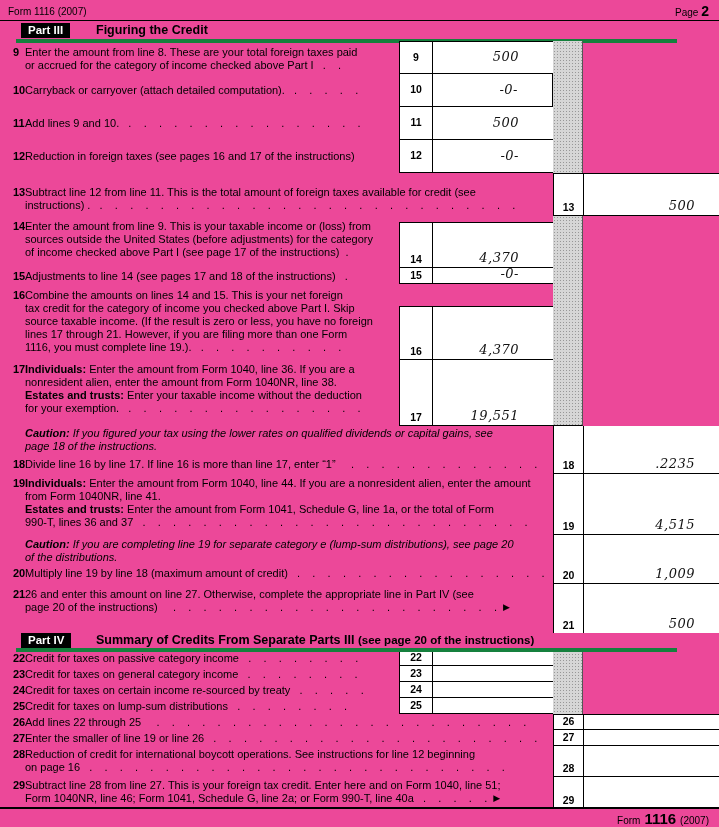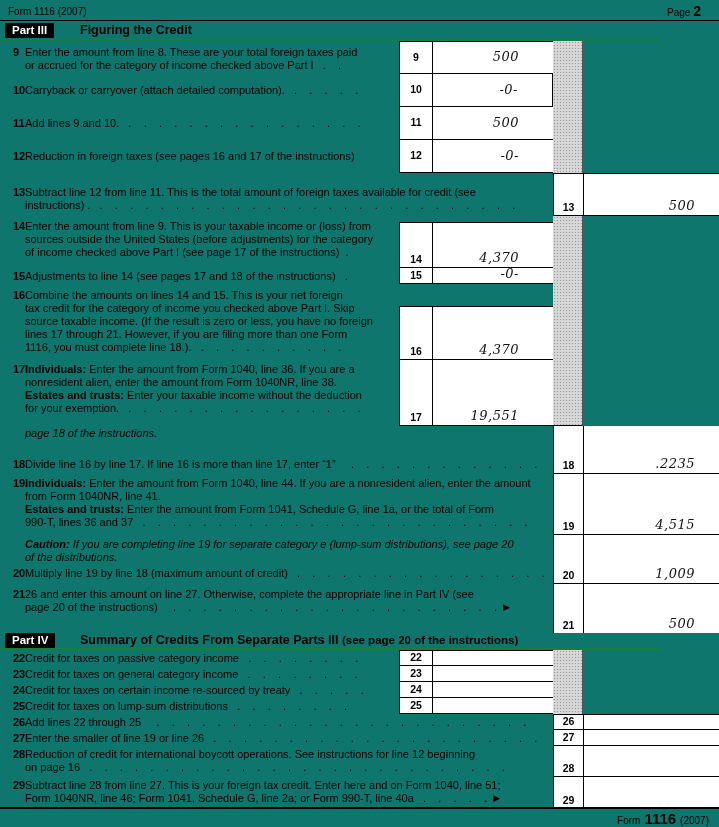--- a/index.html
+++ b/index.html
@@ -1,16 +1,16 @@
 <!DOCTYPE html>
 <html><head>
 <meta charset="utf-8">
 <style>
   html,body{margin:0;padding:0;background:#fff;}
-  #page{position:relative;width:719px;height:827px;background:#0f766e;
+  #page{position:relative;width:719px;height:827px;background:#ec4899;
         font-family:"Liberation Sans",sans-serif;color:#000;overflow:hidden;}
   
   .row{position:absolute;left:0;display:flex;align-items:flex-start;}
   .ln{flex:none;width:25px;padding-left:13px;font-weight:bold;font-size:11px;line-height:13px;box-sizing:border-box;}
   .tx{flex:none;font-size:11px;line-height:13px;}
   .tl{white-space:pre;}
   .tl b{font-weight:bold;}
   .tl i{font-style:italic;}
   .cl{font-weight:bold;font-style:italic;}
   .dots{white-space:pre;color:#000;}
@@ -33,30 +33,30 @@
   .vc .v{align-items:center;}
   .bt{border-top:1px solid #000;}
   .bb{border-bottom:1px solid #000;}
   .bl{border-left:1px solid #000;}
   
   .hatch{position:absolute;left:553px;width:30px;box-sizing:border-box;
          background-color:#d6d6d6;
          background-image:radial-gradient(circle,#979797 0.8px,transparent 0.9px);
          background-size:3px 3px;border-right:1px solid #555;}
   
-  .pbar{position:absolute;left:0;width:661px;height:17px;border-bottom:2px solid #15803d;box-sizing:content-box;}
+  .pbar{position:absolute;left:16px;width:661px;height:17px;border-bottom:4px solid #15803d;box-sizing:content-box;}
   .ptag{position:absolute;left:5px;top:1px;background:#000;color:#fff;font-weight:bold;
         font-size:11.5px;line-height:14px;padding:0 7px 1px 7px;}
   .ptitle{position:absolute;left:80px;top:1px;font-weight:bold;font-size:12.5px;line-height:15px;}
   .pnote{font-weight:bold;font-size:11.5px;}
   .rule{position:absolute;left:0;width:719px;border-top:1px solid #000;}
   .rule2{position:absolute;left:0;width:719px;border-top:2px solid #000;}
   
   .hdr-l{position:absolute;left:8px;top:6px;font-size:10px;}
-  .hdr-r{position:absolute;right:18px;top:3px;font-size:10px;text-align:right;}
+  .hdr-r{position:absolute;right:10px;top:3px;font-size:10px;text-align:right;}
   .hdr-r b{font-size:14px;font-weight:bold;}
   .ftr{position:absolute;right:10px;top:810px;font-size:10px;display:flex;align-items:baseline;gap:4px;}
   .ftr b{font-size:15px;font-weight:bold;}
 </style>
 </head>
 <body>
 
 <div id="page">
 
   <div class="hdr-l">Form 1116 (2007)</div>
@@ -204,35 +204,36 @@
         <div class="tl">Adjustments to line 14 (see pages 17 and 18 of the instructions)   .</div>
       </div>
   </div>
   <div class="row" style="top:284px;padding-top:5px">
     <div class="ln">16</div>
     <div class="tx">
       <div class="tl">Combine the amounts on lines 14 and 15. This is your net foreign</div>
       <div class="tl">tax credit for the category of income you checked above Part I. Skip</div>
       <div class="tl">source taxable income. (If the result is zero or less, you have no foreign</div>
       <div class="tl">lines 17 through 21. However, if you are filing more than one Form</div>
-      <div class="tl"><span>1116, you must complete line 18.).</span><span class="dots">   .    .    .    .    .    .    .    .    .    .</span></div>
+      <div class="tl"><span>1116, you must complete line 19.).</span><span class="dots">   .    .    .    .    .    .    .    .    .    .</span></div>
     </div>
   </div>
   <div class="row" style="top:360px;padding-top:3px">
     <div class="ln">17</div>
     <div class="tx">
       <div class="tl"><b>Individuals:</b><span> Enter the amount from Form 1040, line 36. If you are a</span></div>
       <div class="tl">nonresident alien, enter the amount from Form 1040NR, line 38.</div>
       <div class="tl"><b>Estates and trusts:</b><span> Enter your taxable income without the deduction</span></div>
       <div class="tl"><span>for your exemption.</span><span class="dots">   .    .    .    .    .    .    .    .    .    .    .    .    .    .    .    .</span></div>
     </div>
   </div>
   <div class="row" style="top:424px;padding-top:3px">
     <div class="ln"></div>
     <div class="tx">
+      <div class="tl"><b class="cl">Caution:</b><i> If you figured your tax using the lower rates on qualified dividends or capital gains, see</i></div>
       <div class="tl"><i>page 18 of the instructions.</i></div>
     </div>
   </div>
   <div class="row" style="top:454px;padding-top:4px">
     <div class="ln">18</div>
     <div class="tx">
         <div class="tl"><span>Divide line 16 by line 17. If line 16 is more than line 17, enter “1”</span><span class="dots">     .    .    .    .    .    .    .    .    .    .    .    .    .</span></div>
       </div>
   </div>
   <div class="row" style="top:474px;padding-top:3px">

